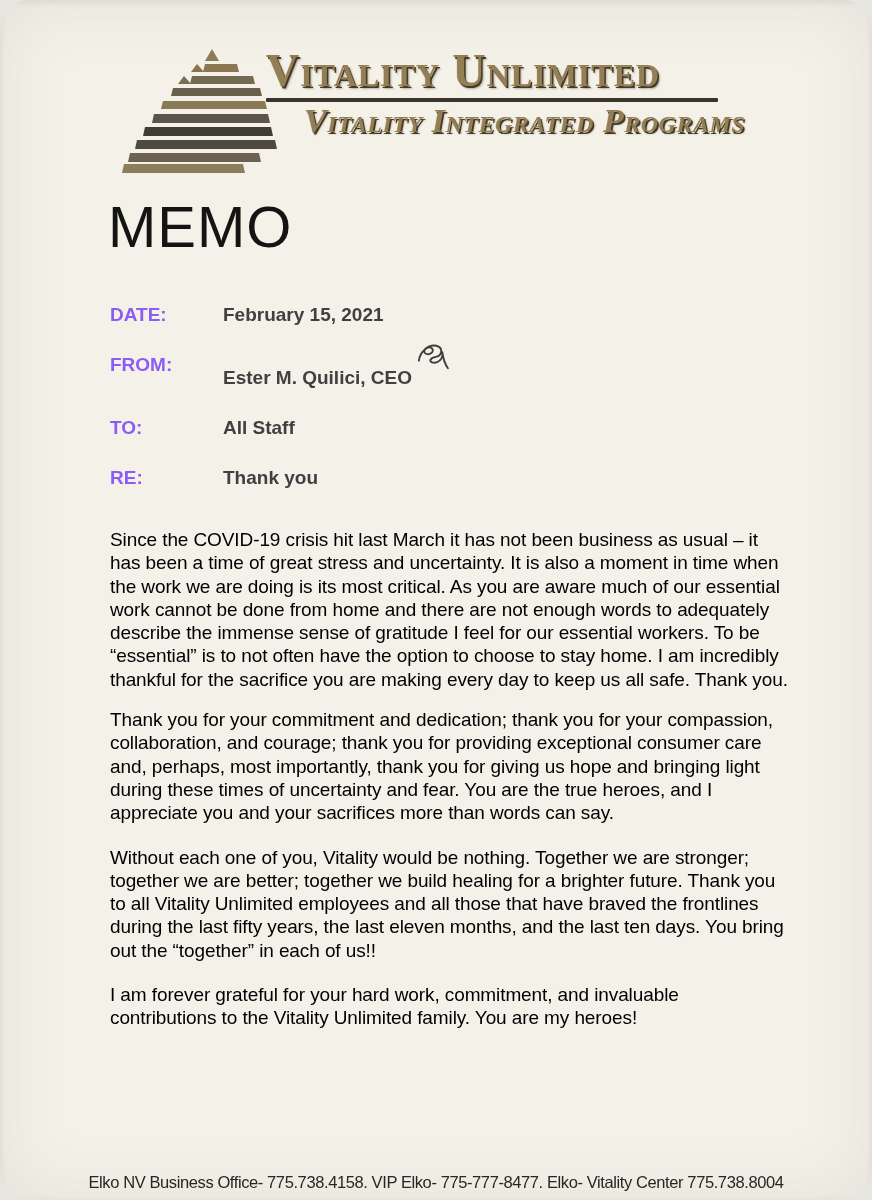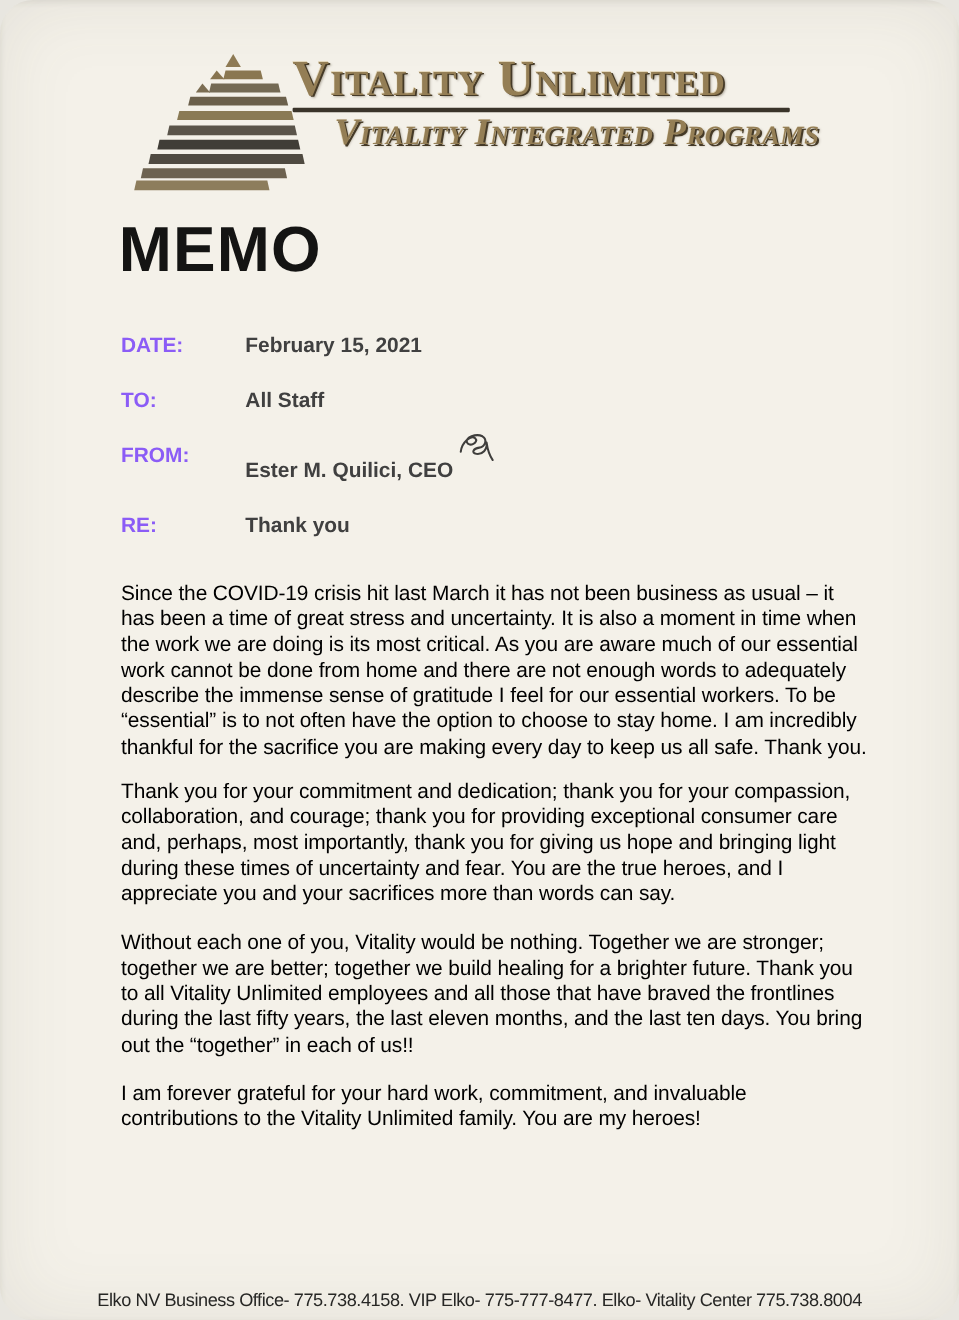--- a/index.html
+++ b/index.html
@@ -38,21 +38,21 @@
     color:var(--gold,#947e55);
     letter-spacing:0.5px;white-space:nowrap;
     margin-left:38px;
     text-shadow:1.5px 1.5px 0 #453a27, 2px 2px 2px rgba(64,52,32,.35), -0.5px -0.5px 0 #e4d8bc;
     font-style:italic;
   }
 
   
   .memo-title{
     position:absolute;top:198px;left:108px;
-    font-size:58px;font-weight:bold;letter-spacing:1px;
+    font-size:58px;font-weight:normal;letter-spacing:1px;
     color:#141413;line-height:1;
   }
   .fields{position:absolute;top:304px;left:110px;}
   .field-row{display:flex;margin-bottom:28px;line-height:22px;}
   .field-label{width:113px;font-weight:bold;font-size:19px;color:#8b5cf6;}
   .field-value{font-weight:bold;font-size:19px;color:#404040;white-space:nowrap;}
   .sig{display:inline-block;transform:translateY(-13px);margin-left:2px;}
   .sig svg{display:block;}
 
   
@@ -100,28 +100,28 @@
   </div>
 
   <div class="memo-title">MEMO</div>
 
   <div class="fields">
     <div class="field-row">
       <span class="field-label">DATE:</span>
       <span class="field-value">February 15, 2021</span>
     </div>
     <div class="field-row">
-      <span class="field-label">TO:</span>
-      <span class="field-value">All Staff</span>
-    </div>
-    <div class="field-row">
       <span class="field-label">FROM:</span>
       <span class="field-value"><span>Ester M. Quilici, CEO</span><span class="sig"><svg width="36" height="30" viewBox="0 0 38 32" fill="none" aria-hidden="true">
               <path d="M5 21 C6 12 15 4 19 8 C23 12 13 17 11 12 C9 7 20 3 26 6 C31 9 29 16 23 17 C17 18 15 22 20 23 C26 24 31 19 30 12 C31 19 33 25 36 29" stroke="#3f3e3c" stroke-width="2" stroke-linecap="round" stroke-linejoin="round"></path>
             </svg></span></span>
+    </div>
+    <div class="field-row">
+      <span class="field-label">TO:</span>
+      <span class="field-value">All Staff</span>
     </div>
     <div class="field-row">
       <span class="field-label">RE:</span>
       <span class="field-value">Thank you</span>
     </div>
   </div>
 
   <div class="body-text">
     <p>Since the COVID-19 crisis hit last March it has not been business as usual – it has been a time of great stress and uncertainty. It is also a moment in time when the work we are doing is its most critical.  As you are aware much of our essential work cannot be done from home and there are not enough words to adequately describe the immense sense of gratitude I feel for our essential workers. To be “essential” is to not often have the option to choose to stay home. I am incredibly thankful for the sacrifice you are making every day to keep us all safe. Thank you.</p>
     <p class="gap-lg">Thank you for your commitment and dedication; thank you for your compassion, collaboration, and courage; thank you for providing exceptional consumer care and, perhaps, most importantly, thank you for giving us hope and bringing light during these times of uncertainty and fear.  You are the true heroes, and I appreciate you and your sacrifices more than words can say.</p>

